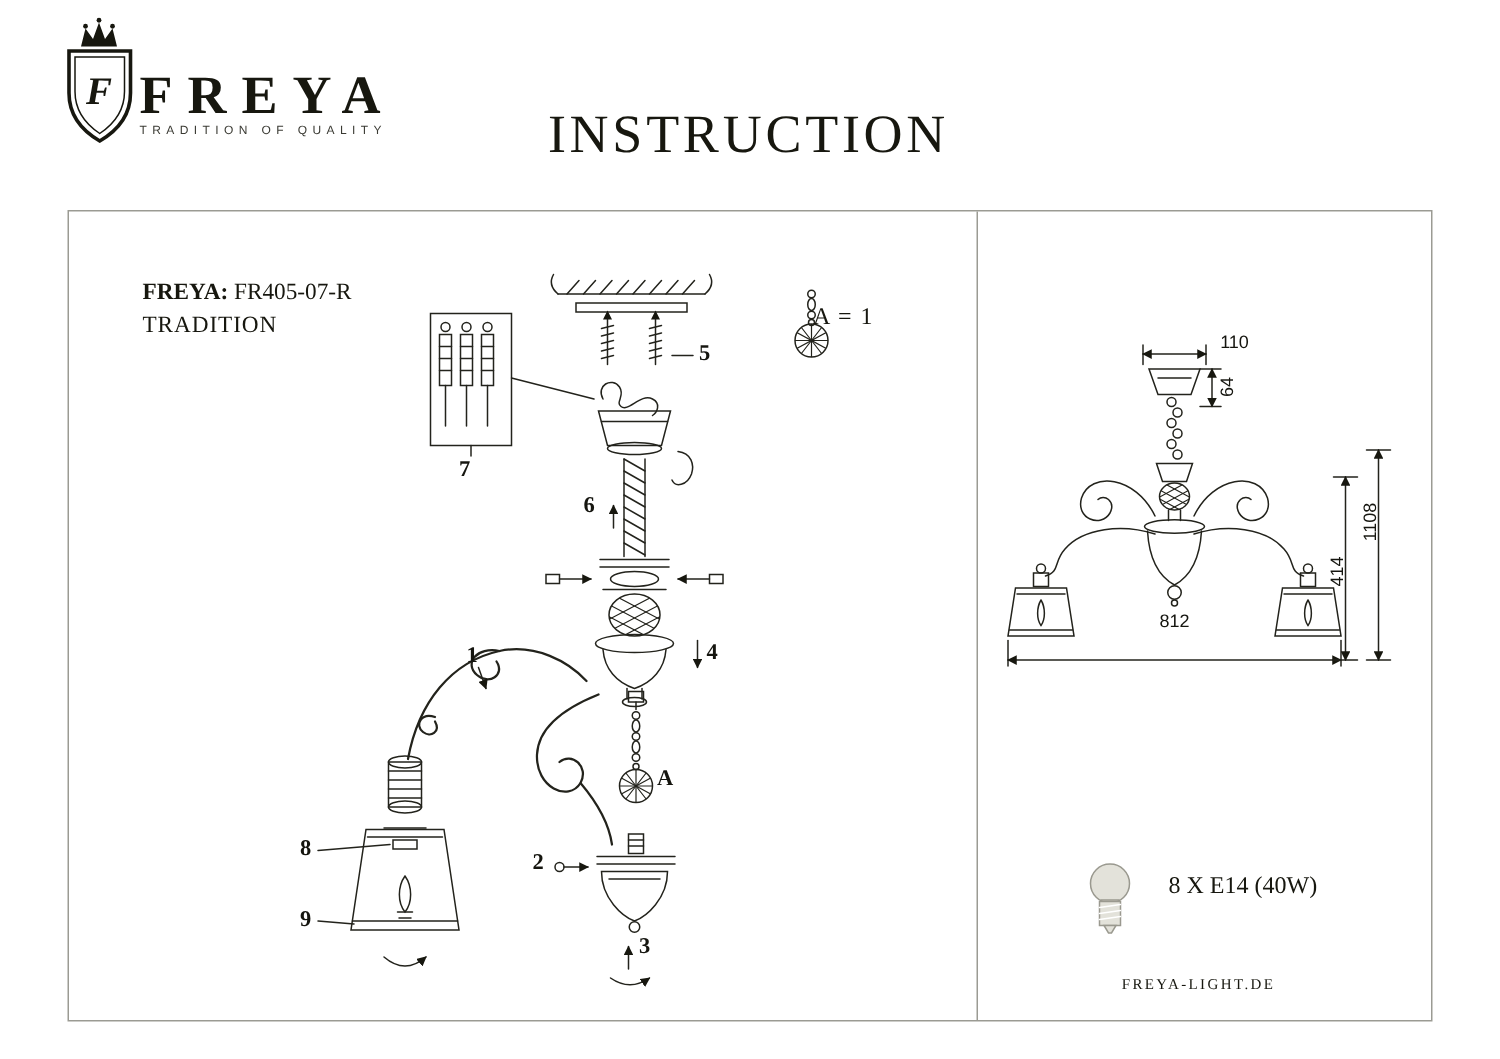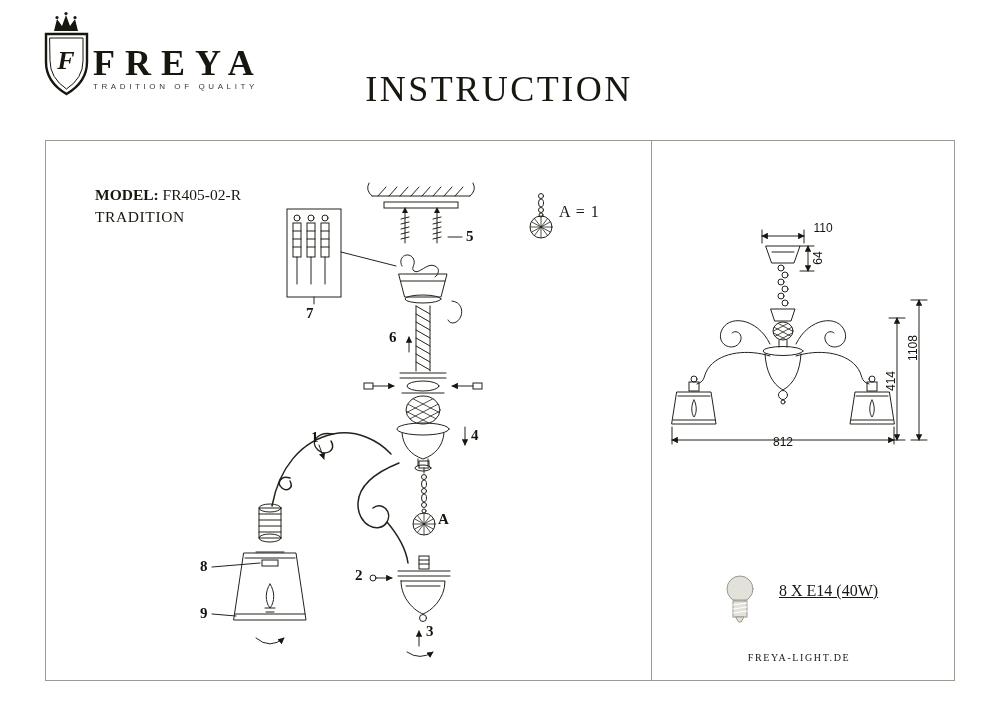--- a/index.html
+++ b/index.html
@@ -16,27 +16,27 @@
   .tagline { position:absolute; left:93px; top:82px; font:400 8px "Liberation Sans", sans-serif;
              letter-spacing:3.6px; color:#3a3a33; white-space:nowrap; }
   .title { position:absolute; left:499px; top:89px; transform:translate(-50%,-50%);
            font:400 36px "Liberation Serif", serif; letter-spacing:2.5px; white-space:nowrap;text-align:center; }
 
   .model-line { position:absolute; left:95px; top:186px; font:400 15.5px "Liberation Serif", serif; white-space:nowrap; }
   .model-line .lbl { font-weight:700; }
   .model-type { position:absolute; left:95px; top:208px; font:400 15.5px "Liberation Serif", serif; letter-spacing:0.6px; }
 
   .callout { position:absolute; font:700 15px "Liberation Serif", serif; color:#15150f; white-space:nowrap; }
-  .note { position:absolute; left:559px; top:203px; font:400 16px "Liberation Serif", serif; letter-spacing:1px; white-space:nowrap; }
+  .note { position:absolute; left:542px; top:203px; font:400 16px "Liberation Serif", serif; letter-spacing:1px; white-space:nowrap; }
 
   .dim { position:absolute; font:400 12px "Liberation Sans", sans-serif; color:#15150f; white-space:nowrap; }
   .dim.center { transform:translate(-50%,-50%); }
   .dim.rot { transform:translate(-50%,-50%) rotate(-90deg); }
 
-  .bulb-spec { position:absolute; left:779px; top:582px; font:400 16px "Liberation Serif", serif; white-space:nowrap;text-decoration:underline; }
+  .bulb-spec { position:absolute; left:779px; top:582px; font:400 16px "Liberation Serif", serif; white-space:nowrap; }
   .website { position:absolute; left:799px; top:657px; transform:translate(-50%,-50%);
              font:400 10px "Liberation Serif", serif; letter-spacing:1.6px; white-space:nowrap; }
 </style>
 </head>
 <body>
 
 <svg class="overlay" viewBox="0 0 1000 706" aria-hidden="true">
   <defs>
     <marker id="ah" viewBox="0 0 10 10" refX="9" refY="5" markerWidth="6.5" markerHeight="6.5" orient="auto-start-reverse">
       <path d="M0,0 L10,5 L0,10 Z" fill="#17170f"></path>
@@ -338,38 +338,38 @@
 
 <div class="frame"></div>
 <div class="divider"></div>
 
 <span class="monogram">F</span>
 <span class="brand">FREYA</span>
 <span class="tagline">TRADITION OF QUALITY</span>
 <h1 class="title">INSTRUCTION</h1>
 
 <div class="model-line">
-  <span class="lbl">MODEL:</span>
-  <span>FR405-02-R</span>
+  <span class="lbl">FREYA:</span>
+  <span>FR405-07-R</span>
 </div>
 <div class="model-type">TRADITION</div>
 
 <span class="note">A = 1</span>
 
 <span class="callout" style="left:311px;top:429px;">1</span>
 <span class="callout" style="left:355px;top:567px;">2</span>
 <span class="callout" style="left:426px;top:623px;">3</span>
 <span class="callout" style="left:471px;top:427px;">4</span>
 <span class="callout" style="left:466px;top:228px;">5</span>
 <span class="callout" style="left:389px;top:329px;">6</span>
 <span class="callout" style="left:306px;top:305px;">7</span>
 <span class="callout" style="left:200px;top:558px;">8</span>
 <span class="callout" style="left:200px;top:605px;">9</span>
 <span class="callout" style="left:438px;top:511px;">A</span>
 
 <span class="dim center" style="left:783px;top:228px;margin-left:40px;">110</span>
 <span class="dim rot" style="left:818px;top:258px;">64</span>
 <span class="dim rot" style="left:891px;top:381px;">414</span>
 <span class="dim rot" style="left:913px;top:348px;">1108</span>
-<span class="dim center" style="left:783px;top:442px;">812</span>
+<span class="dim center" style="left:783px;top:414px;">812</span>
 
 <span class="bulb-spec">8 X E14 (40W)</span>
 <span class="website">FREYA-LIGHT.DE</span>
 
 </body></html>

